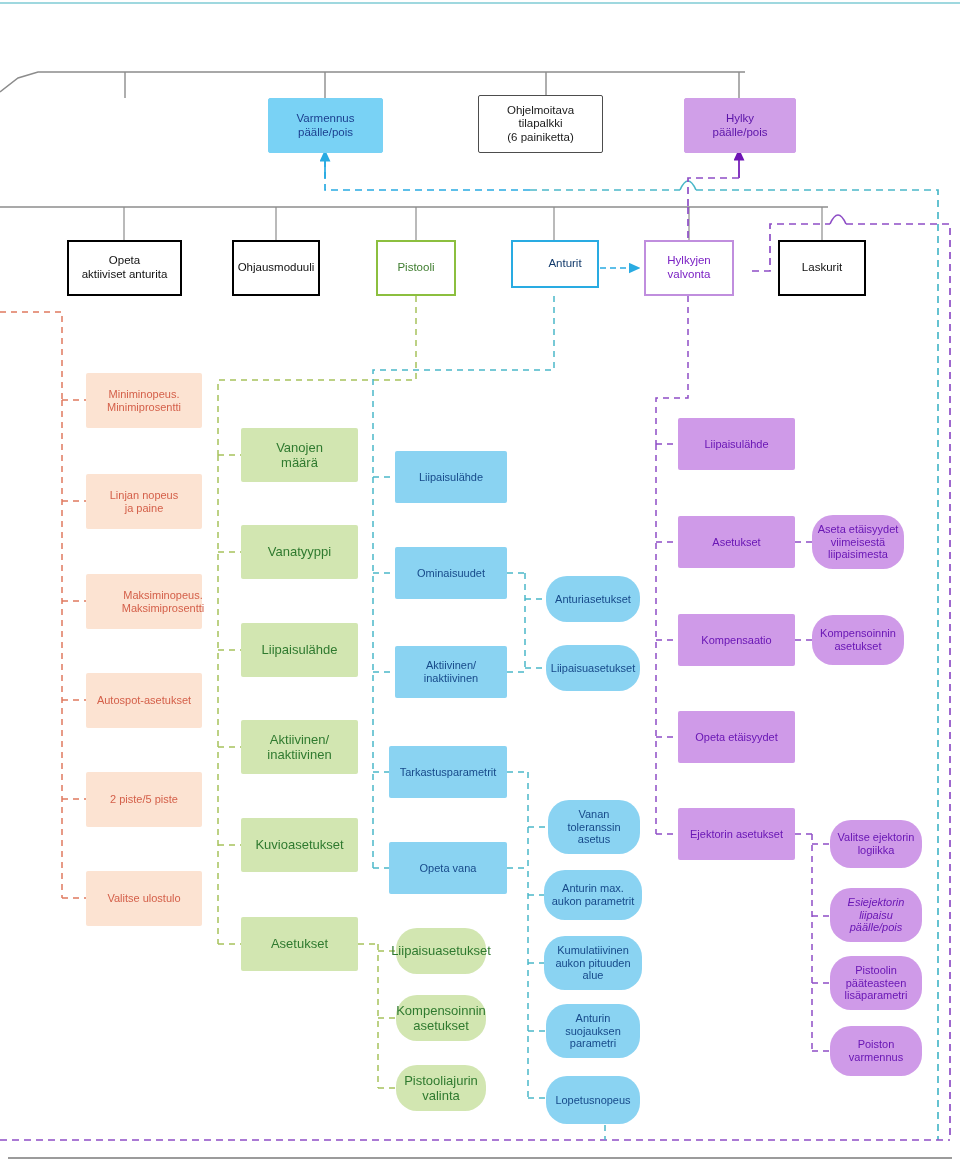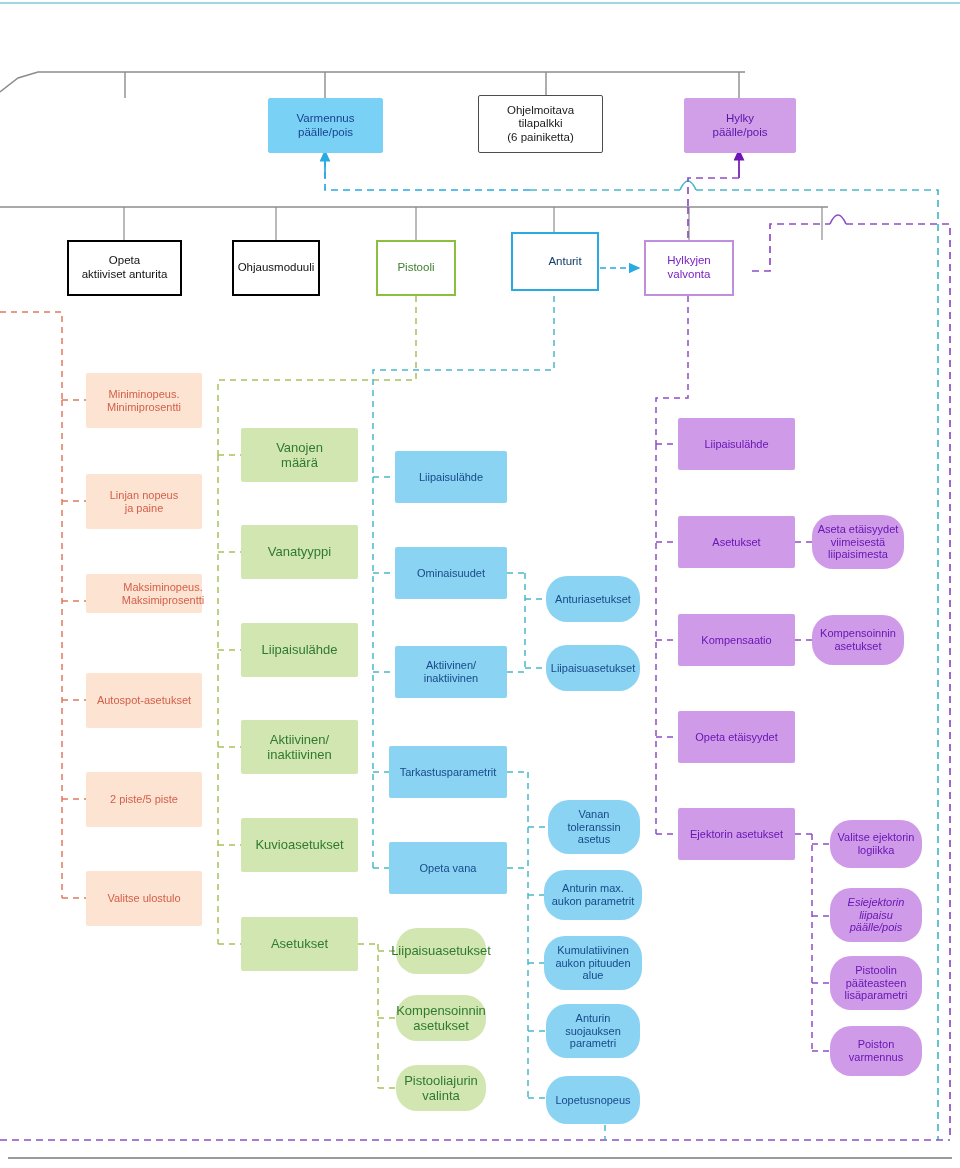--- a/index.html
+++ b/index.html
@@ -158,34 +158,37 @@
 
   <div class="node lvl2 b-black" style="left:67px;top:240px;width:115px;height:56px;">
     <span>Opeta<br>aktiiviset anturita</span>
   </div>
   <div class="node lvl2 b-black" style="left:232px;top:240px;width:88px;height:56px;">
     <span>Ohjausmoduuli</span>
   </div>
   <div class="node lvl2 b-green" style="left:376px;top:240px;width:80px;height:56px;">
     <span>Pistooli</span>
   </div>
-  <div class="node lvl2 b-blue" style="left:511px;top:232px;width:88px;height:59px;padding-left:20px;">
+  <div class="node lvl2 b-blue" style="left:511px;top:240px;width:88px;height:48px;padding-left:20px;">
     <span>Anturit</span>
   </div>
   <div class="node lvl2 b-purple" style="left:644px;top:240px;width:90px;height:56px;">
     <span>Hylkyjen<br>valvonta</span>
   </div>
+  <div class="node lvl2 b-black" style="left:778px;top:240px;width:88px;height:56px;">
+    <span>Laskurit</span>
+  </div>
 
   <div class="node c-orange sq" style="left:86px;top:373px;width:116px;height:55px;">
     <span>Miniminopeus.<br>Minimiprosentti</span>
     </div>
   <div class="node c-orange sq" style="left:86px;top:474px;width:116px;height:55px;">
     <span>Linjan nopeus<br>ja paine</span>
     </div>
-  <div class="node c-orange sq" style="left:86px;top:574px;width:116px;height:39px;padding-left:38px;">
+  <div class="node c-orange sq" style="left:86px;top:574px;width:116px;height:55px;padding-left:38px;">
     <span>Maksiminopeus.<br>Maksimiprosentti</span>
     </div>
   <div class="node c-orange sq" style="left:86px;top:673px;width:116px;height:55px;">
     <span>Autospot-asetukset</span>
     </div>
   <div class="node c-orange sq" style="left:86px;top:772px;width:116px;height:55px;">
     <span>2 piste/5 piste</span>
     </div>
   <div class="node c-orange sq" style="left:86px;top:871px;width:116px;height:55px;">
     <span>Valitse ulostulo</span>

